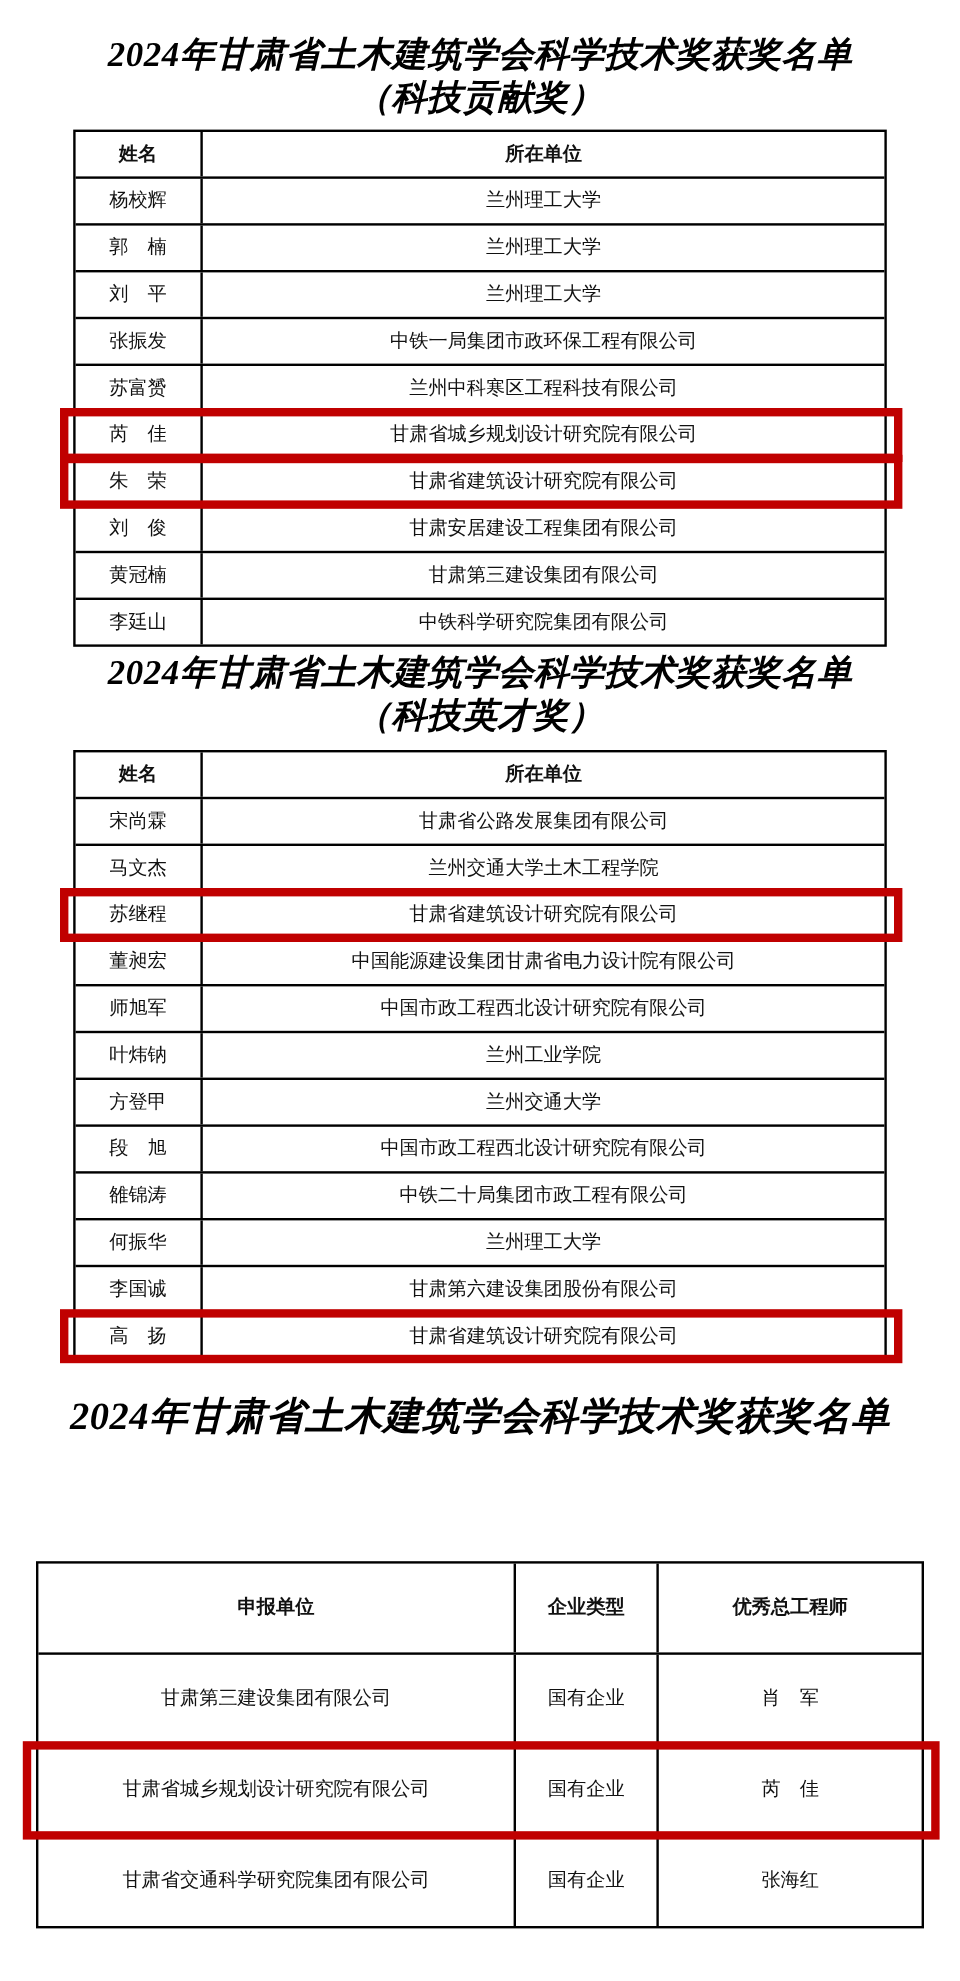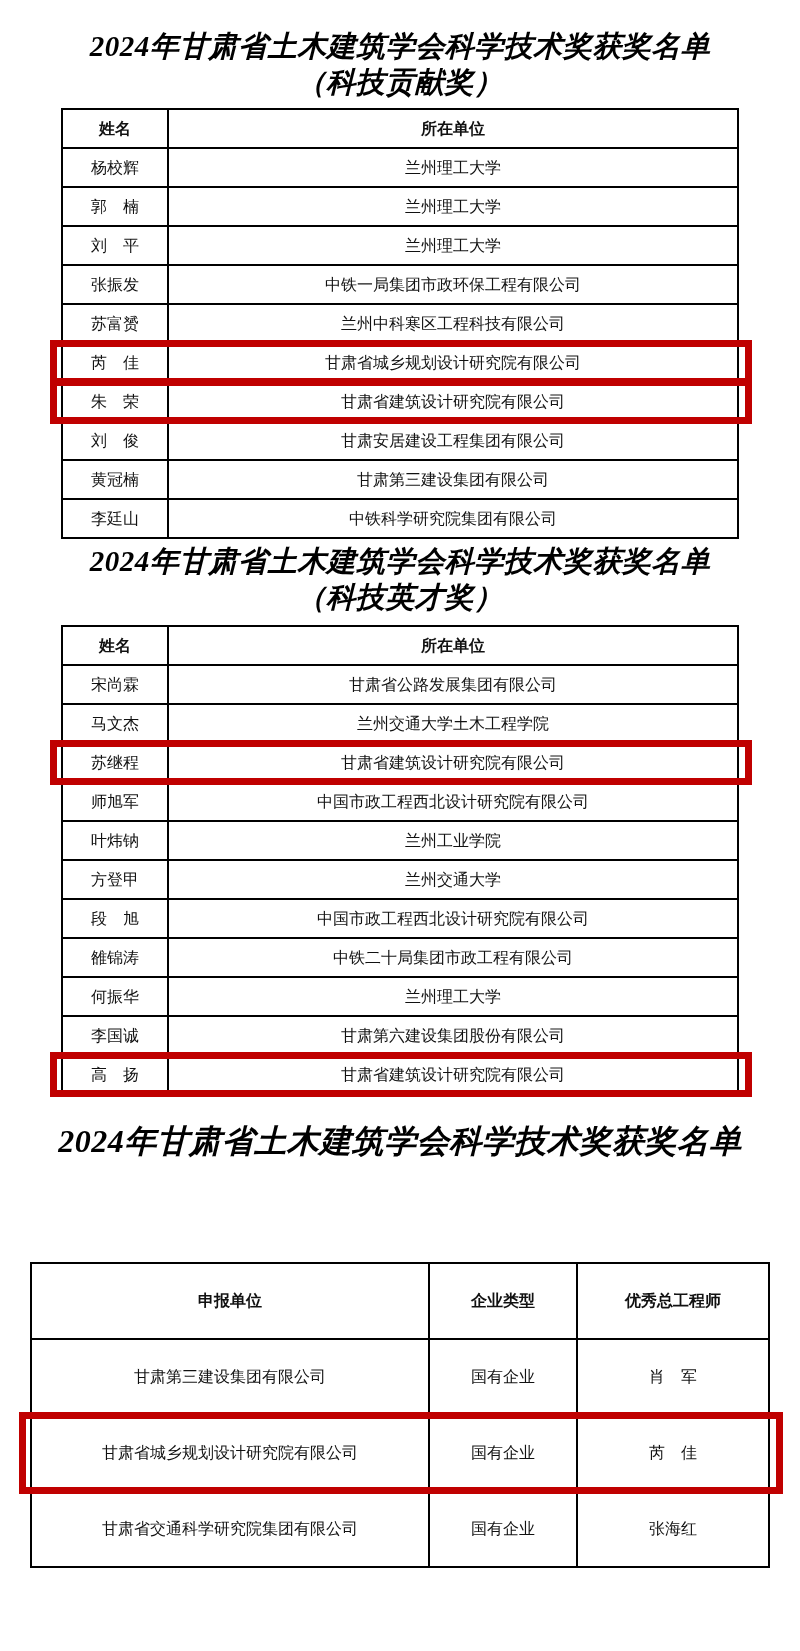--- a/index.html
+++ b/index.html
@@ -31,21 +31,21 @@
     padding:0 4px;line-height:1.2;
   }
   .hdr .cell{font-weight:bold;}
   
   .c-name{width:106px;border-right:2px solid #000;flex:none;}
   .c-org{flex:1;}
   
   .tbl-wide .hdr{height:42px;}
   .tbl-wide .row{height:74px;}
   .c3a{width:398px;border-right:2px solid #000;flex:none;}
-  .c3b{width:148px;border-right:2px solid #000;flex:none;}
+  .c3b{width:119px;border-right:2px solid #000;flex:none;}
   .c3c{flex:1;}
   
   .row.hl::after{
     content:"";position:absolute;left:-13px;right:-15px;top:-4px;bottom:-4px;
     border:7px solid var(--hl,#c00000);pointer-events:none;z-index:5;
   }
   .sec2 .title{margin-top:4px;}
   .sec2 .tbl{margin-top:10px;}
   .sec3 .title{margin-top:26px;}
   .spacer-bottom{height:28px;}
@@ -124,20 +124,24 @@
         </div>
         <div class="row">
           <div class="cell c-name">马文杰</div>
           <div class="cell c-org">兰州交通大学土木工程学院</div>
         </div>
         <div class="row hl">
           <div class="cell c-name">苏继程</div>
           <div class="cell c-org">甘肃省建筑设计研究院有限公司</div>
         </div>
         <div class="row">
+          <div class="cell c-name">董昶宏</div>
+          <div class="cell c-org">中国能源建设集团甘肃省电力设计院有限公司</div>
+        </div>
+        <div class="row">
           <div class="cell c-name">师旭军</div>
           <div class="cell c-org">中国市政工程西北设计研究院有限公司</div>
         </div>
         <div class="row">
           <div class="cell c-name">叶炜钠</div>
           <div class="cell c-org">兰州工业学院</div>
         </div>
         <div class="row">
           <div class="cell c-name">方登甲</div>
           <div class="cell c-org">兰州交通大学</div>

